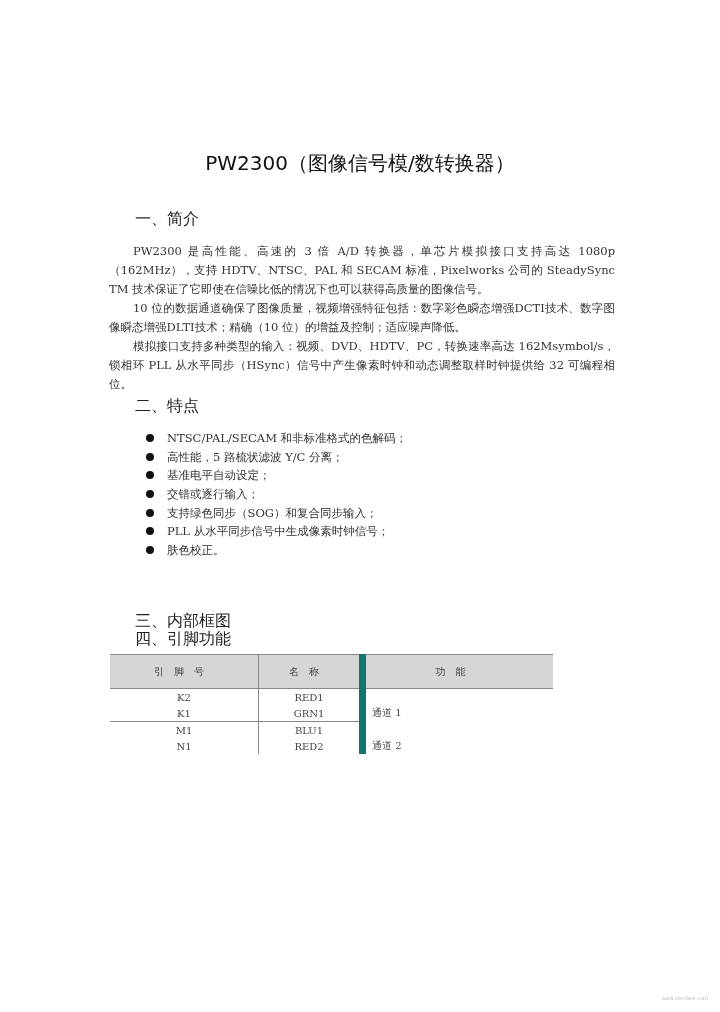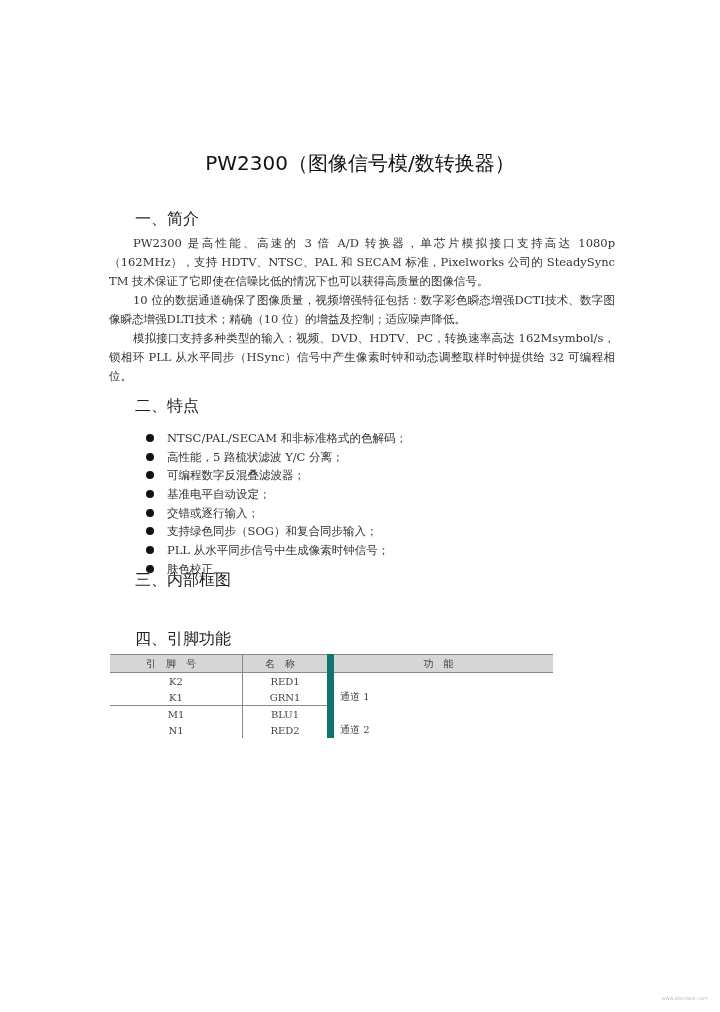--- a/index.html
+++ b/index.html
@@ -25,55 +25,54 @@
     .bullets { position: absolute; left: 135px; top: 419px; margin: 10px; padding: 0; list-style: none; }
     .bullets li { height: 18.7px; line-height: 18.7px; font-size: 11.5px; color: #333; position: relative; padding-left: 22px; }
     .bullets li .dot {
       position: absolute; left: 1px; top: 5px; width: 8px; height: 8px; border-radius: 50%; background: #111;
     }
     table.pins {
       position: absolute; left: 110px; top: 654px; width: 443px; border-collapse: collapse;
       font-size: 10px; color: #444;
     }
     table.pins th {
-      background: #d6d6d6; font-weight: normal; height: 17px; padding: 0;
+      background: #d6d6d6; font-weight: normal; height: 17px; padding: 8px;
       border-top: 1px solid #888; border-bottom: 1px solid #888; color: #444; letter-spacing: 10px;
     }
     table.pins td { height: 16px; padding: 0; text-align: center; }
     table.pins .c1 { width: 132px; }
     table.pins .c2 { width: 84px; border-left: 1px solid #888; }
     table.pins .c3 { border-left: 7px solid #0f766e; text-align: left; padding-left: 6px; margin-left: 41px; }
     table.pins tr.sep td.c1, table.pins tr.sep td.c2 { border-top: 1px solid #888; }
     .footer-mark { position: absolute; right: 12px; bottom: 11px; font-size: 5px; color: #bbb; font-family: "DejaVu Sans", sans-serif; }
   </style>
 </head>
 <body>
 
 <div class="page-title">PW2300（图像信号模/数转换器）</div>
 
 <div class="sec-head" style="top:209px;">一、简介</div>
-<div class="para" style="top:234px;">
+<div class="para" style="top:242px;">
   <p>PW2300 是高性能、高速的 3 倍 A/D 转换器，单芯片模拟接口支持高达 1080p（162MHz），支持 HDTV、NTSC、PAL 和 SECAM 标准，Pixelworks 公司的 SteadySync TM 技术保证了它即使在信噪比低的情况下也可以获得高质量的图像信号。</p>
   <p>10 位的数据通道确保了图像质量，视频增强特征包括：数字彩色瞬态增强DCTI技术、数字图像瞬态增强DLTI技术；精确（10 位）的增益及控制；适应噪声降低。</p>
   <p>模拟接口支持多种类型的输入：视频、DVD、HDTV、PC，转换速率高达 162Msymbol/s，锁相环 PLL 从水平同步（HSync）信号中产生像素时钟和动态调整取样时钟提供给 32 可编程相位。</p>
 </div>
 
 <div class="sec-head" style="top:396px;">二、特点</div>
 <ul class="bullets">
   <li><span class="dot"></span><span>NTSC/PAL/SECAM 和非标准格式的色解码；</span></li>
   <li><span class="dot"></span><span>高性能，5 路梳状滤波 Y/C 分离；</span></li>
-  <li><span class="dot"></span><span>可编程数字反混叠滤波器；</span></li>
   <li><span class="dot"></span><span>基准电平自动设定；</span></li>
   <li><span class="dot"></span><span>交错或逐行输入；</span></li>
   <li><span class="dot"></span><span>支持绿色同步（SOG）和复合同步输入；</span></li>
   <li><span class="dot"></span><span>PLL 从水平同步信号中生成像素时钟信号；</span></li>
   <li><span class="dot"></span><span>肤色校正。</span></li>
 </ul>
 
-<div class="sec-head" style="top:570px;">三、内部框图</div>
+<div class="sec-head" style="top:611px;">三、内部框图</div>
 <div class="sec-head" style="top:629px;">四、引脚功能</div>
 
 <table class="pins">
   <thead>
     <tr>
       <th class="c1">引脚号</th>
       <th class="c2">名称</th>
       <th class="c3" style="text-align:center;padding-left:0;">功能</th>
     </tr>
   </thead>

